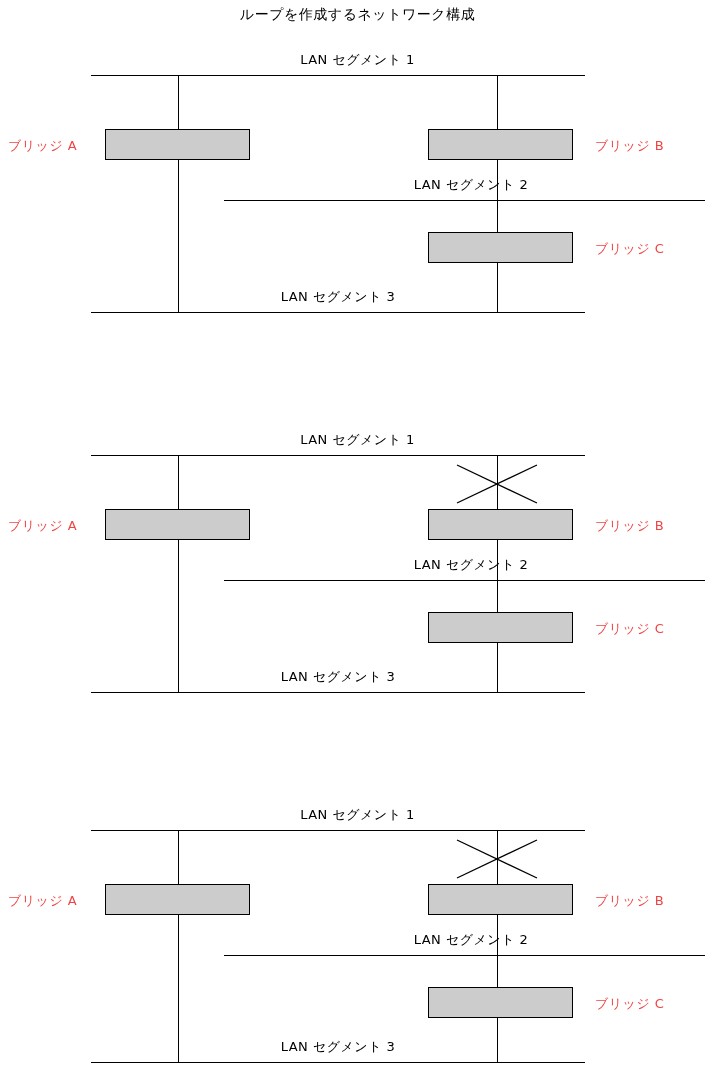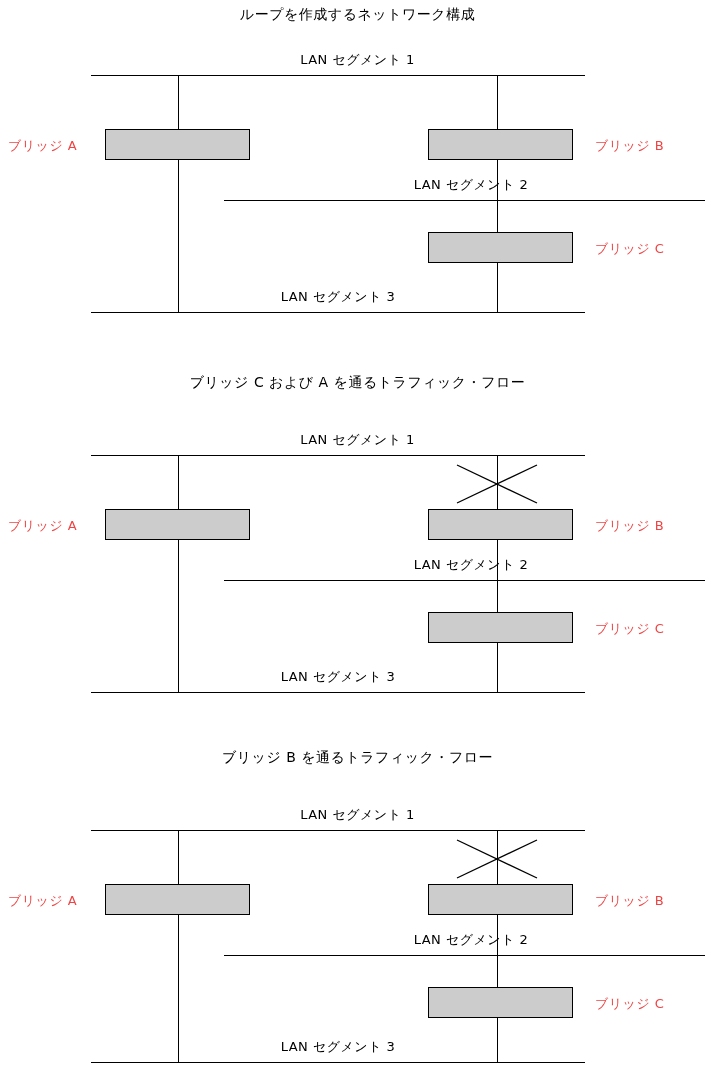--- a/index.html
+++ b/index.html
@@ -111,21 +111,20 @@
   <div class="bridge-label" style="left:595px; top:240px;">ブリッジ C</div>
 
   <div class="trunk" style="left:497px; top:263px; height:49px;"></div>
 
   <div class="seg-label" style="left:91px; width:494px; text-align:center; top:288px;">LAN セグメント 3</div>
   <div class="seg-line" style="left:91px; top:312px; width:494px;"></div>
 </div>
 
 <div class="figure" style="top:380px; height:340px;">
 
-  <div class="fig-title" style="top:-6px;">ブリッジ C および A を通るトラフィック・フロー</div>
 
   <div class="seg-label" style="left:0; width:715px; text-align:center; top:51px;">LAN セグメント 1</div>
   <div class="seg-line" style="left:91px; top:75px; width:494px;"></div>
 
   <div class="trunk" style="left:178px; top:75px; height:54px;"></div>
   <div class="trunk" style="left:497px; top:75px; height:54px;"></div>
 
   <div class="block-x" style="left:455px; top:83px;">
     <svg width="84" height="42" viewBox="0 0 84 42">
       <line x1="2" y1="2" x2="82" y2="40" stroke="#000000" stroke-width="1.3"></line>
@@ -149,21 +148,20 @@
   <div class="bridge-label" style="left:595px; top:240px;">ブリッジ C</div>
 
   <div class="trunk" style="left:497px; top:263px; height:49px;"></div>
 
   <div class="seg-label" style="left:91px; width:494px; text-align:center; top:288px;">LAN セグメント 3</div>
   <div class="seg-line" style="left:91px; top:312px; width:494px;"></div>
 </div>
 
 <div class="figure" style="top:755px; height:311px;">
 
-  <div class="fig-title" style="top:-6px;">ブリッジ B を通るトラフィック・フロー</div>
 
   <div class="seg-label" style="left:0; width:715px; text-align:center; top:51px;">LAN セグメント 1</div>
   <div class="seg-line" style="left:91px; top:75px; width:494px;"></div>
 
   <div class="trunk" style="left:178px; top:75px; height:54px;"></div>
   <div class="trunk" style="left:497px; top:75px; height:54px;"></div>
 
   <div class="block-x" style="left:455px; top:83px;">
     <svg width="84" height="42" viewBox="0 0 84 42">
       <line x1="2" y1="2" x2="82" y2="40" stroke="#000000" stroke-width="1.3"></line>

